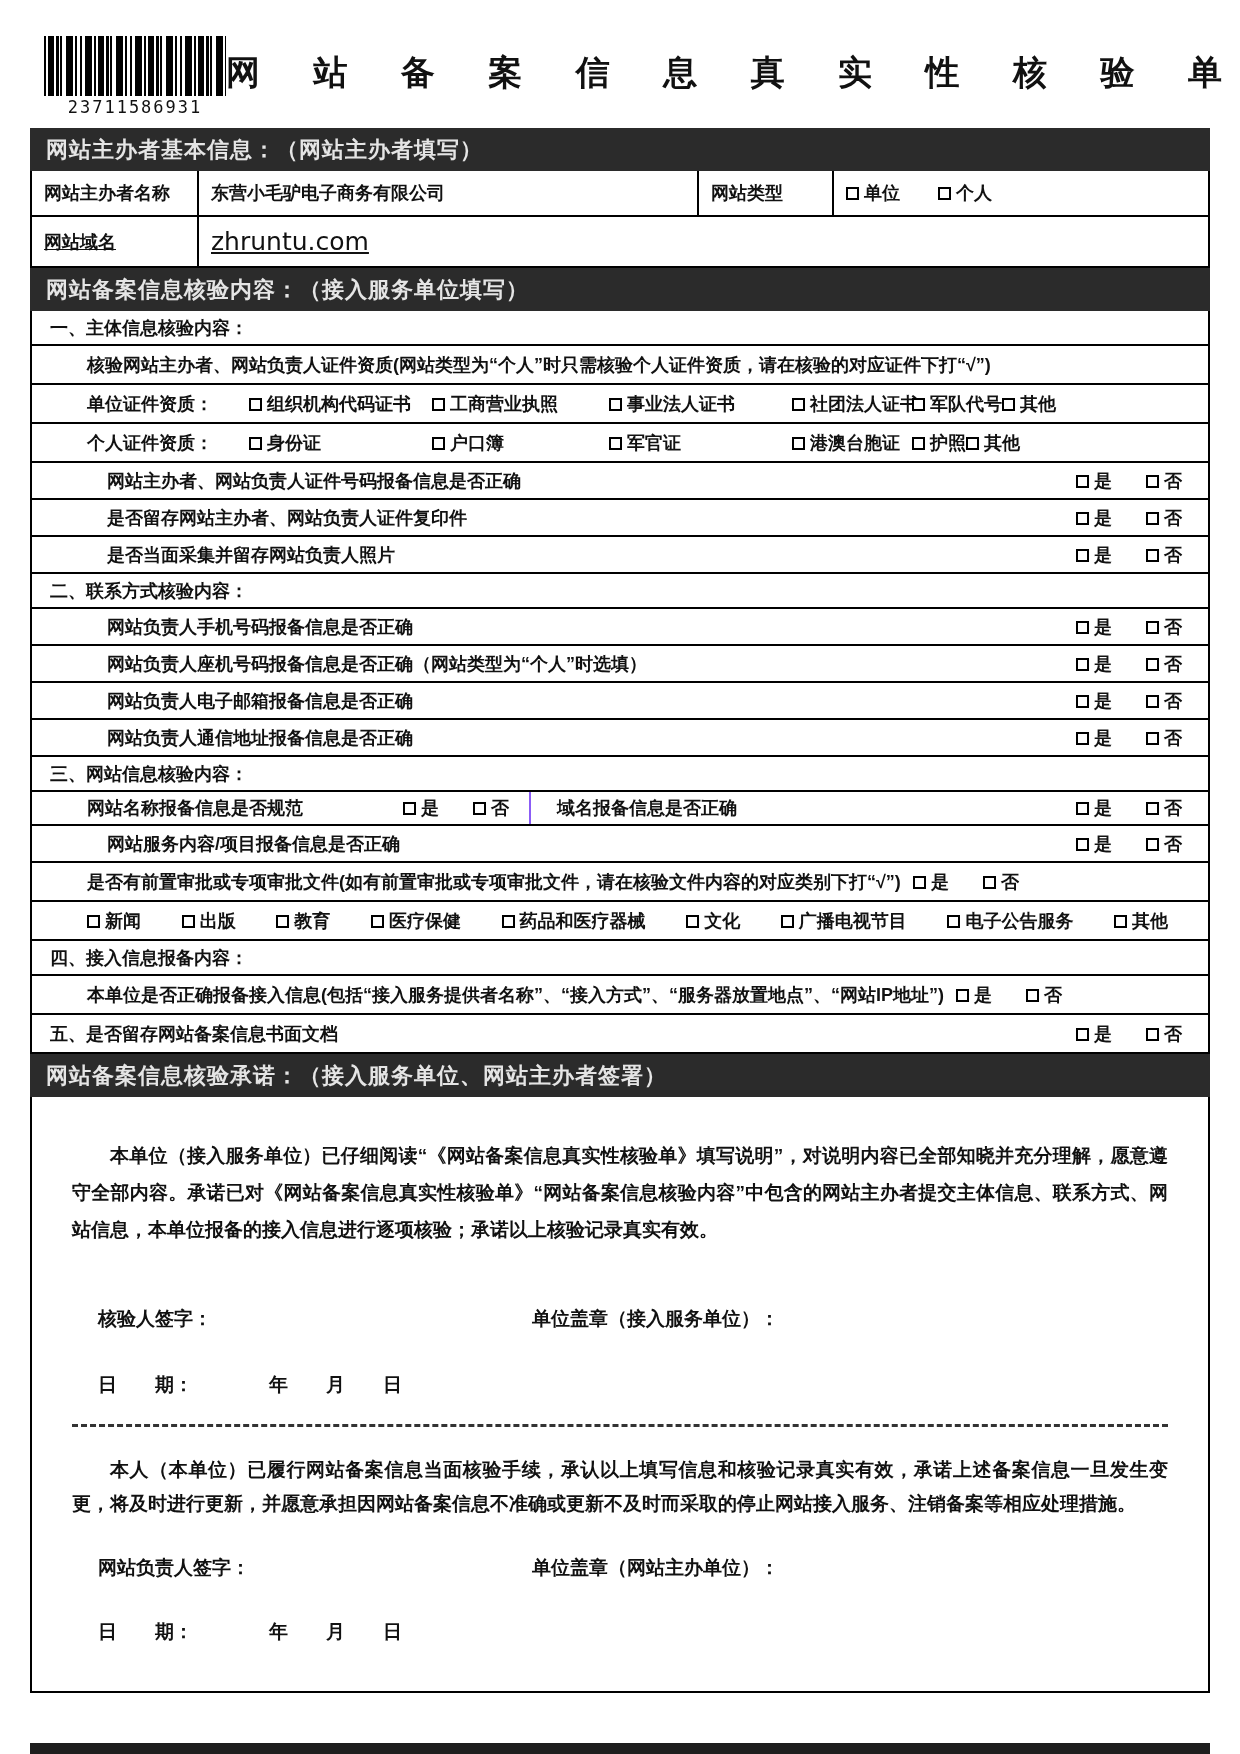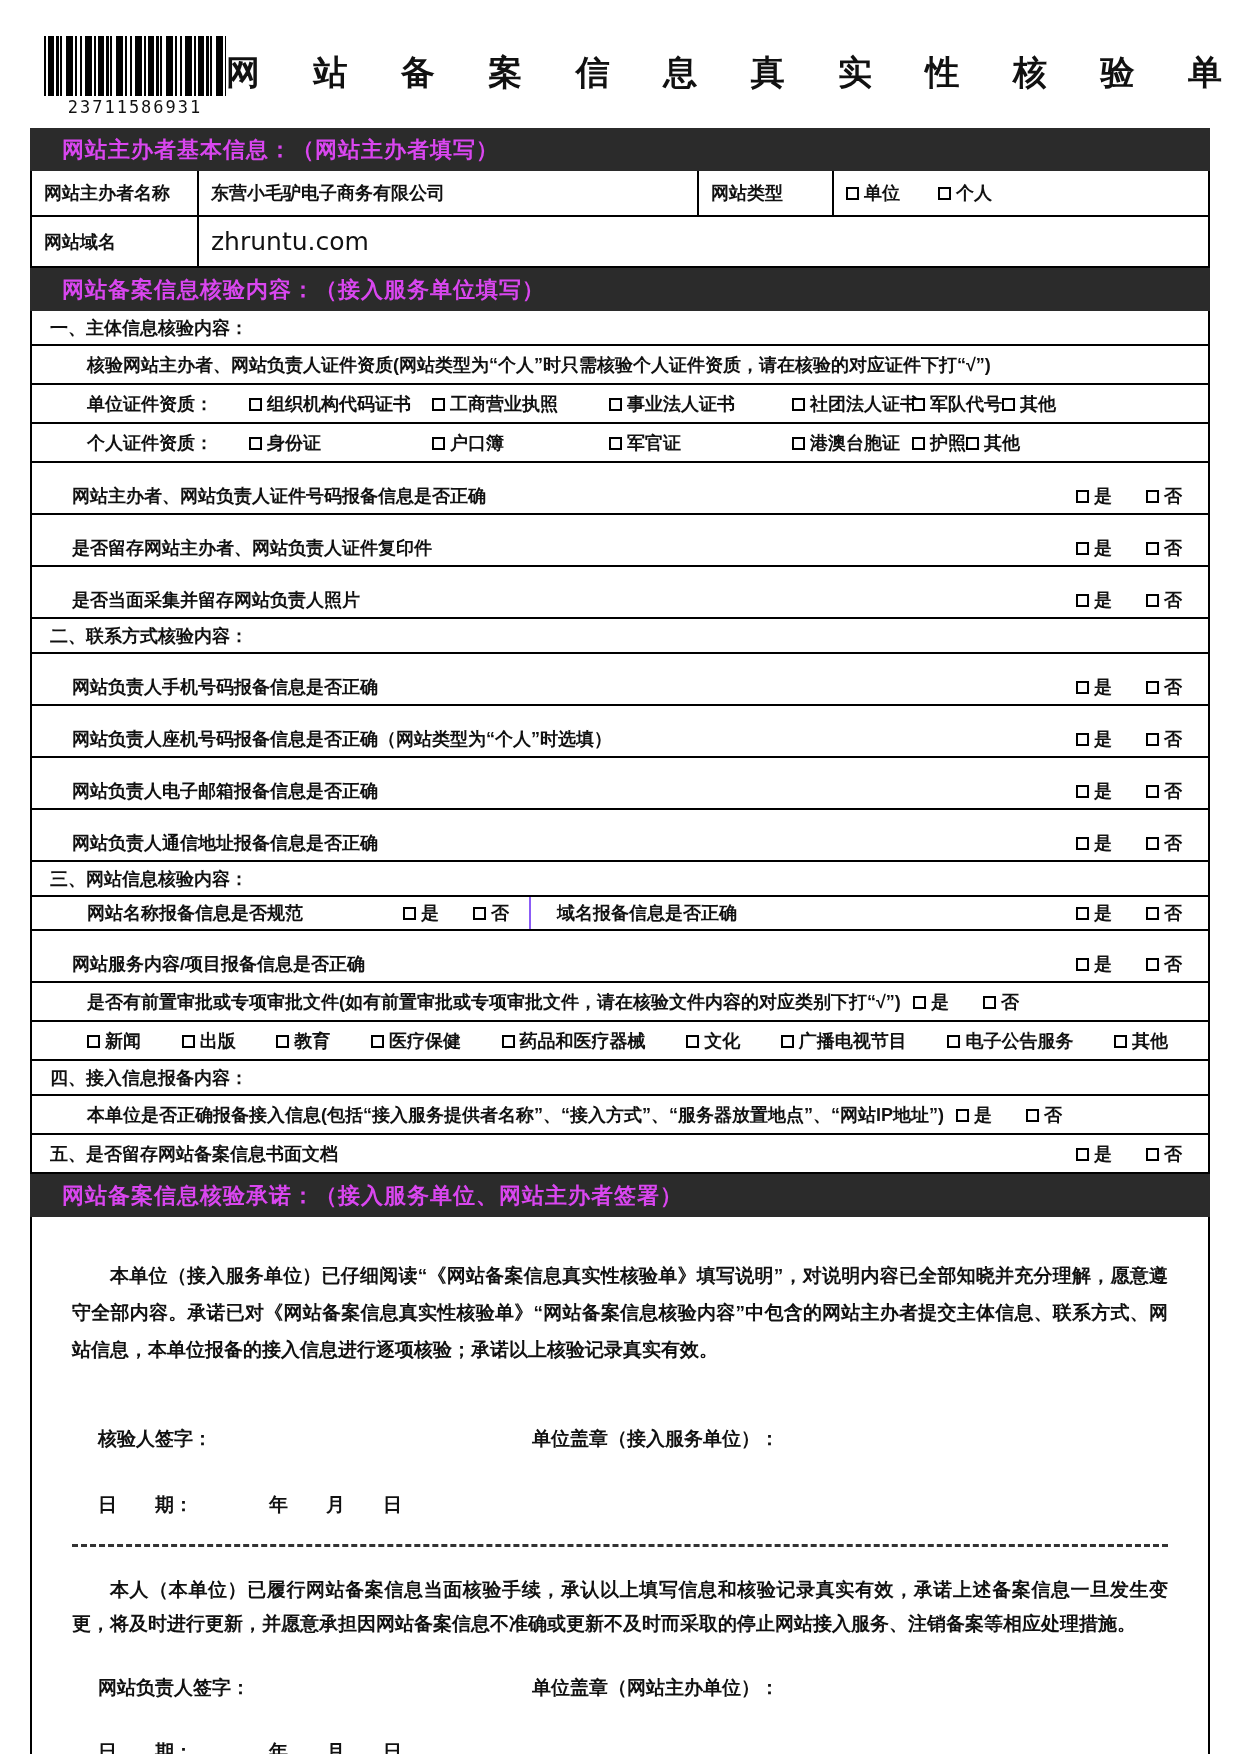--- a/index.html
+++ b/index.html
@@ -20,28 +20,28 @@
       #000 0 2px, #fff 2px 4px, #000 4px 10px, #fff 10px 12px,
       #000 12px 15px, #fff 15px 16px, #000 16px 18px, #fff 18px 22px,
       #000 22px 29px, #fff 29px 31px, #000 31px 33px, #fff 33px 36px,
       #000 36px 38px, #fff 38px 41px, #000 41px 48px, #fff 48px 50px);
   }
   .bc-num { text-align:center; font-family:"DejaVu Sans Mono",monospace; font-size:17px; letter-spacing:2px; margin-top:1px; }
   .doc-title { flex:1; text-align:center; font-size:34px; font-weight:700; letter-spacing:22px; padding-top:14px; white-space:nowrap; }
 
   
   .secbar {
-    background:#2b2b2b; color:#d946ef; font-size:22px; font-weight:700;
-    height:43px; line-height:43px; padding-left:32px; letter-spacing:1px;
+    background:#2b2b2b; color:#e5e5e5; font-size:22px; font-weight:700;
+    height:43px; line-height:43px; padding-left:16px; letter-spacing:1px;
   }
 
   
   .tbl { border:2px solid #000; border-top:none; }
   .trow { display:flex; border-bottom:2px solid #000; align-items:stretch; }
-  .trow:last-child { border-bottom:none; }
+  .trow:last-child { border-bottom:none;text-decoration:underline; }
   .tc { padding:10px 10px 10px 12px; font-size:18px; font-weight:700; display:flex; align-items:center; }
   .tc + .tc { border-left:2px solid #000; }
   .c-lab { width:165px; }
   .c-val { flex:1; }
   .c-type { width:135px; }
   .c-opts { width:376px; gap:38px; }
   .dom-val { font-weight:400; font-size:25px; font-family:"DejaVu Sans",sans-serif; }
 
   
   .cb {
@@ -50,21 +50,21 @@
   }
   .opt { font-weight:700; font-size:18px; white-space:nowrap; }
 
   
   .chk { border:2px solid #000; border-top:none; }
   .crow { display:flex; align-items:center; border-bottom:2px solid #000; font-size:18px; font-weight:700; min-height:34px; }
   .crow:last-child { border-bottom:none; }
   .crow .txt { flex:1; }
   .crow.section { height:35px; padding-left:18px; }
   .crow.note { height:39px; padding-left:55px; font-weight:700;justify-content:center; }
-  .crow.yesno { height:37px; padding-left:40px; padding-right:26px;margin-top:15px; }
+  .crow.yesno { height:37px; padding-left:75px; padding-right:26px; }
   .crow.yesno_inline { height:39px; padding-left:55px; padding-right:14px; }
   .crow.yesno_inline .txt { flex:none; }
   .crow.yesno_section { height:37px; padding-left:18px; padding-right:26px; }
   .crow.options { height:39px; padding-left:55px; padding-right:14px; }
   .yn { display:inline-flex; gap:34px; margin-left:12px; }
   .ynit { white-space:nowrap; }
   .opts-lab { width:162px; flex:none; }
   .cols6 .opt:nth-of-type(1){ width:219px; }
   .cols6 .opt:nth-of-type(2){ width:183px; }
   .cols6 .opt:nth-of-type(3){ width:177px; }

